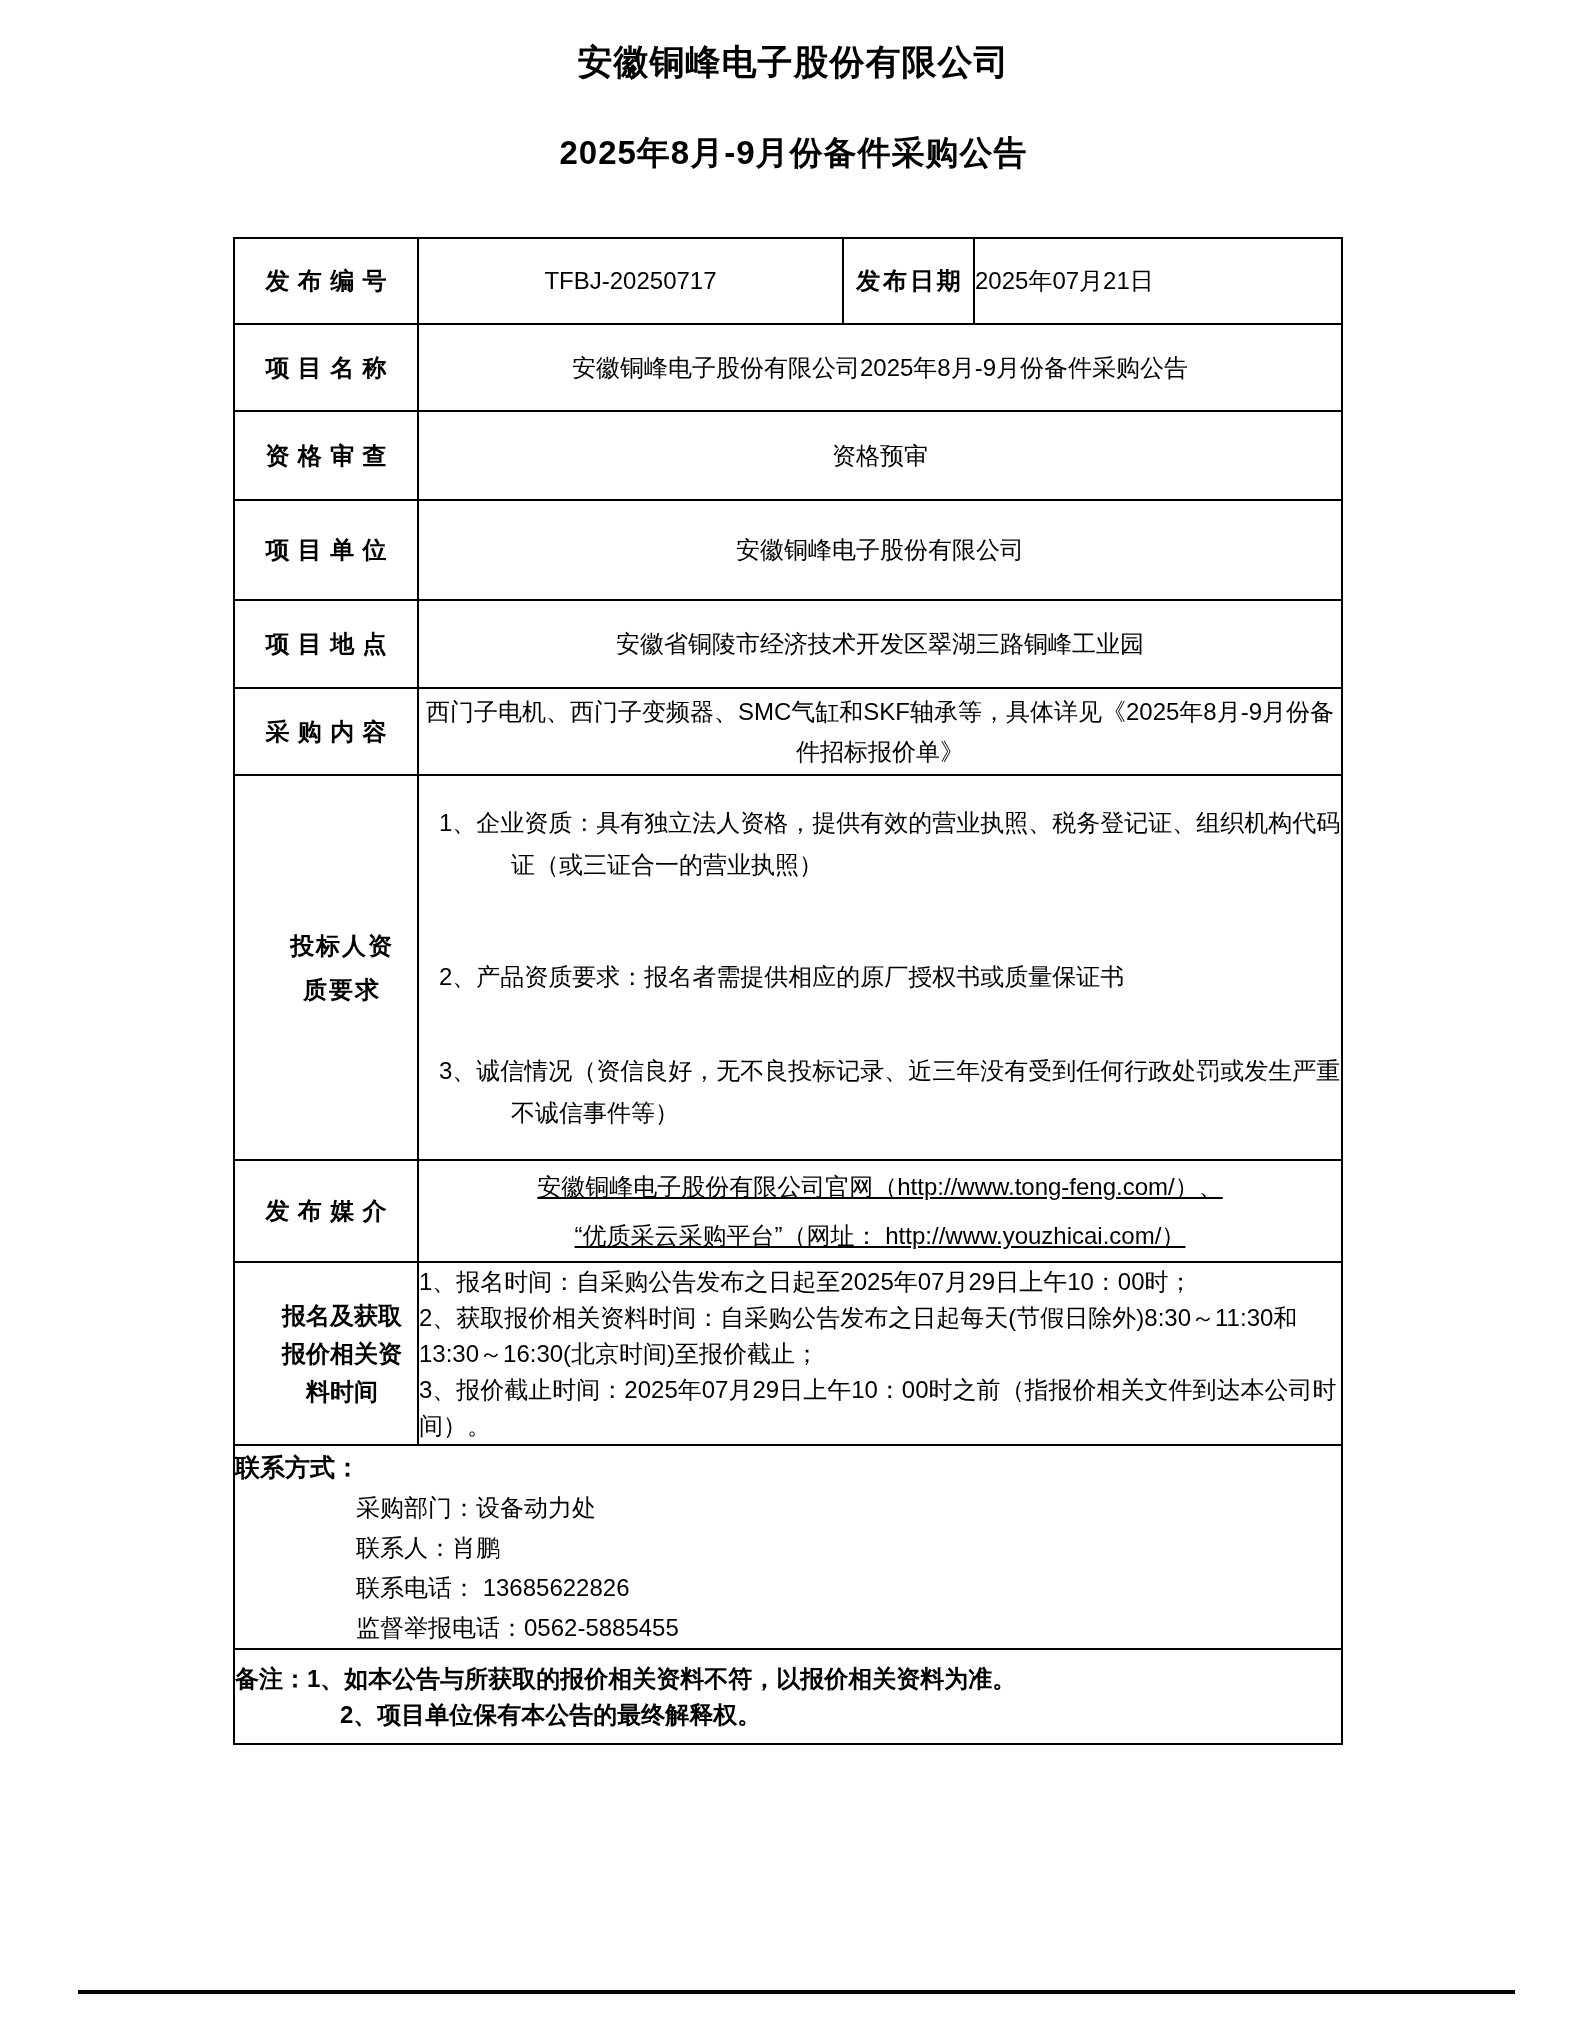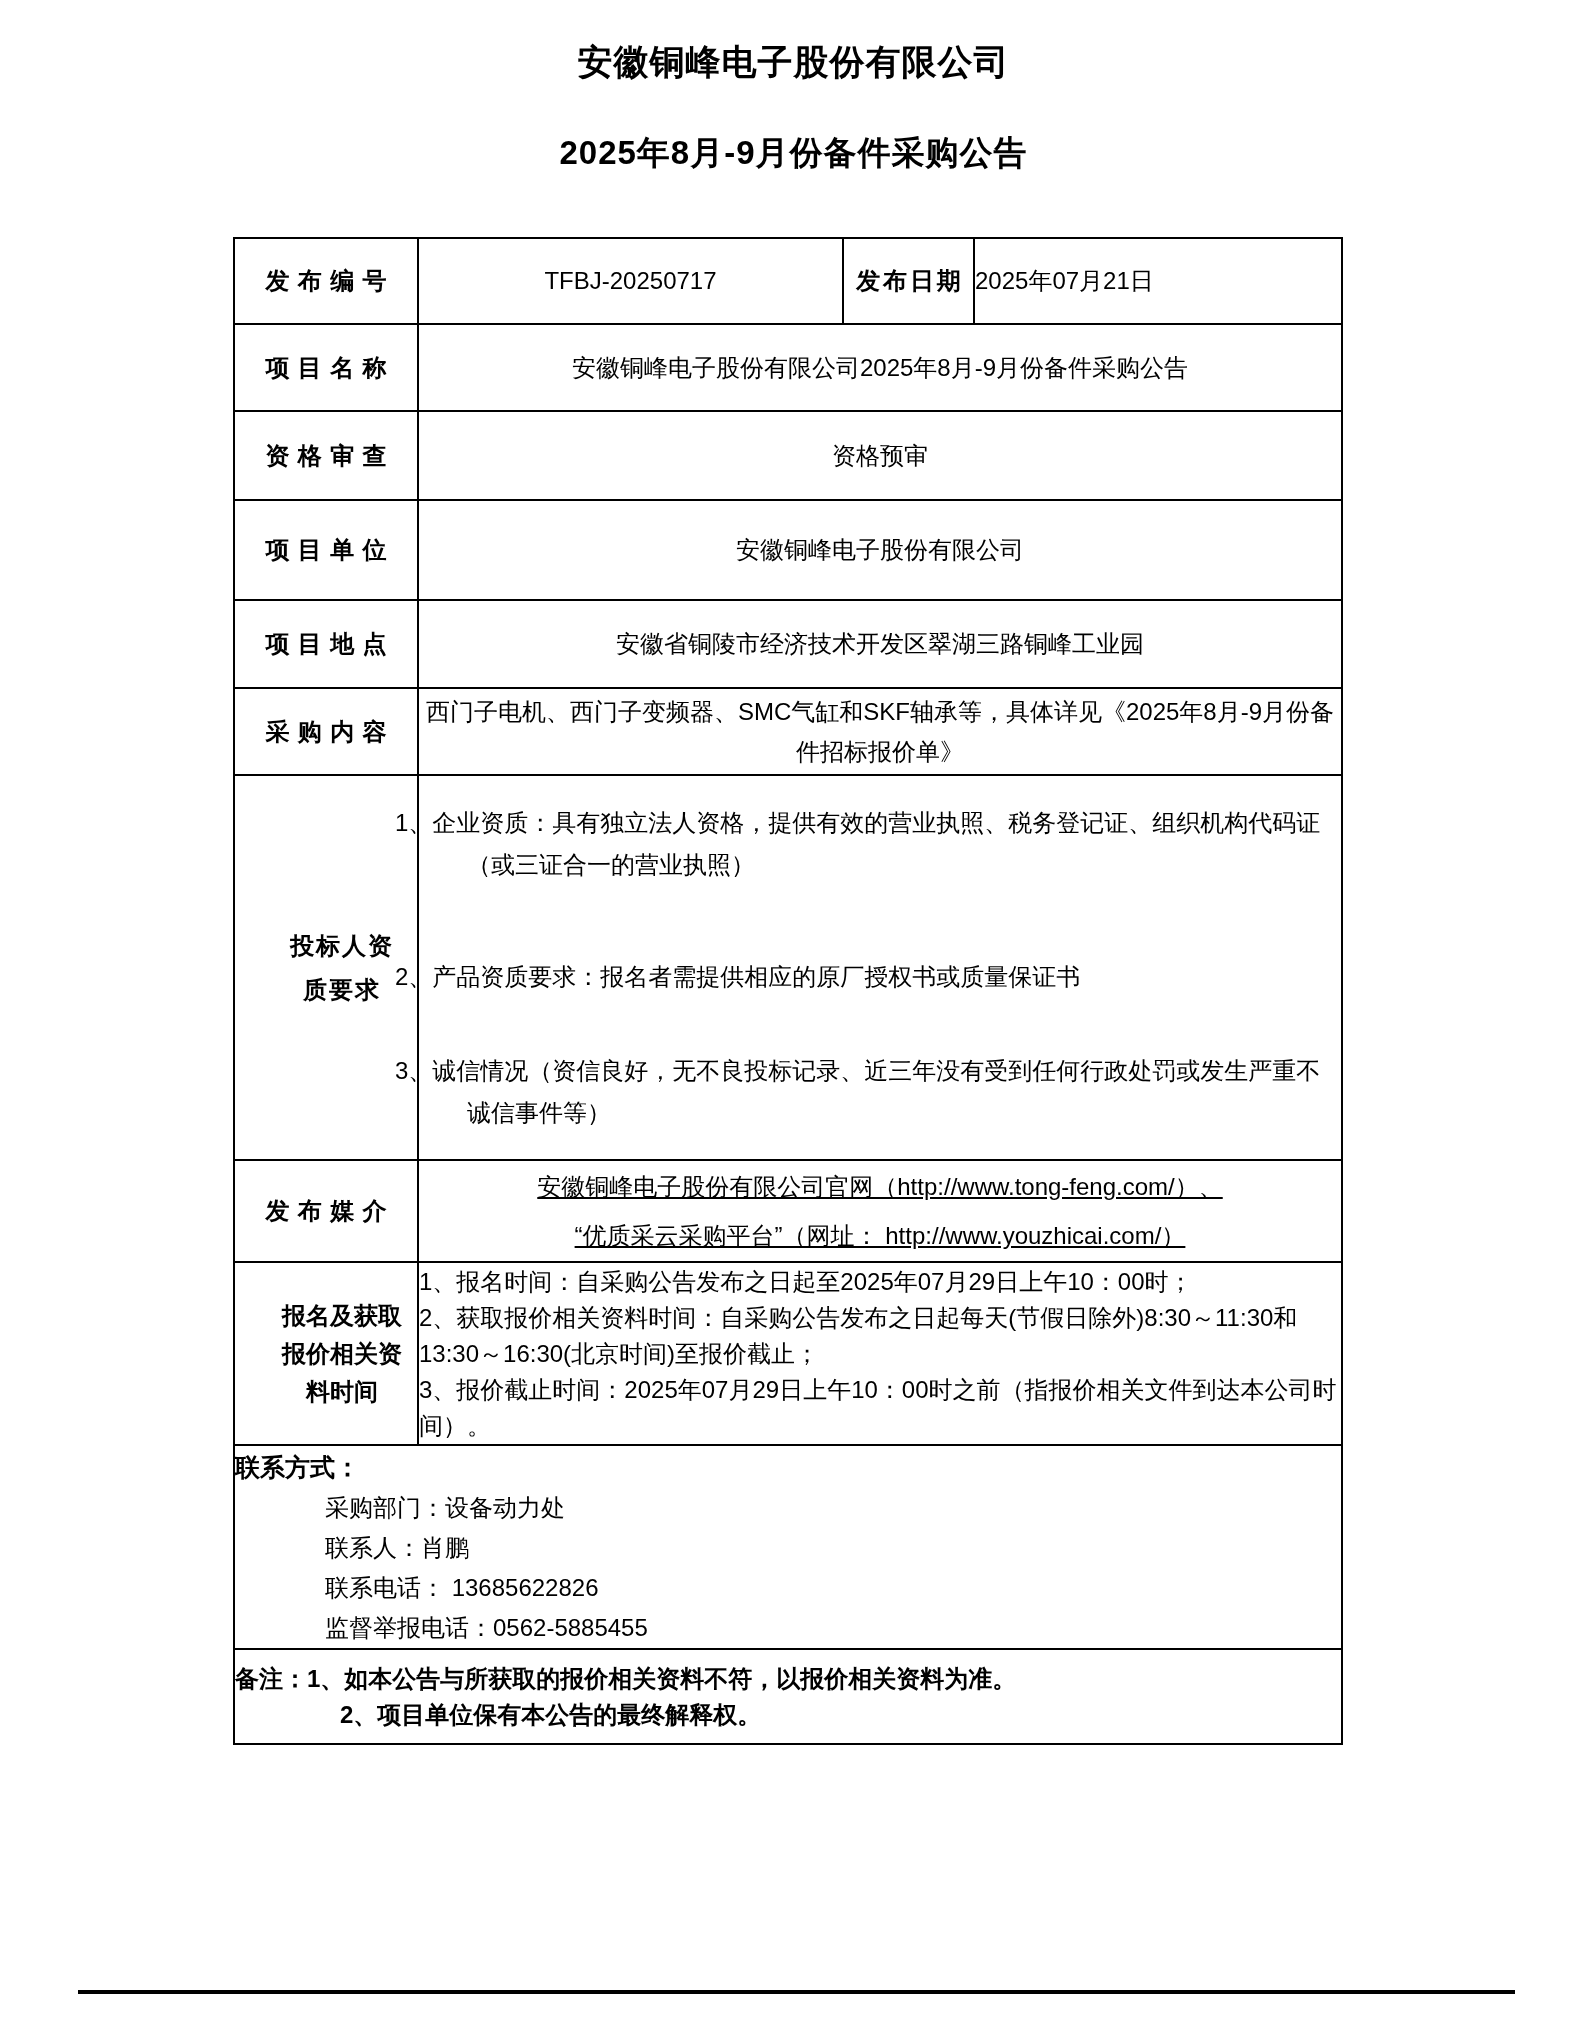--- a/index.html
+++ b/index.html
@@ -59,32 +59,32 @@
     padding:6px 14px 6px 10px;
     line-height:40px;
   }
   td.center-cell{text-align:left;}
   .r1{height:86px}.r2{height:87px}.r3{height:89px}.r4{height:100px}
   .r5{height:88px}.r6{height:87px}.r7{height:385px}.r8{height:102px}
   .r9{height:183px}.r10{height:198px}.r11{height:95px}
   td.qual-cell{vertical-align:top;padding:12px 18px 6px 8px;}
   .qual-item{
     line-height:42px;
-    padding-left:48px;
+    padding-left:92px;
     text-indent:-72px;
   }
   .qual-item + .qual-item{margin-top:70px;}
   .qual-item:nth-child(3){margin-top:52px;}
   td.media-cell{padding:8px 14px 8px 10px;}
   .media-line{line-height:49px;text-decoration:underline;}
   td.sched-cell{vertical-align:top;padding:2px 6px 2px 8px;font-size:23px;}
   .sched-line{line-height:36px;}
   td.contact-cell{vertical-align:top;padding:6px 10px;}
   .contact-heading{font-weight:700;font-size:25px;line-height:42px;}
-  .contact-line{padding-left:90px;line-height:40px;font-size:24px;}
+  .contact-line{padding-left:90px;line-height:40px;font-size:24px;margin-left:31px;}
   td.notes-cell{vertical-align:top;padding:4px 10px 4px 8px;font-weight:700;}
   .notes-line1{line-height:36px;font-size:24px;}
   .notes-line2{line-height:36px;font-size:24px;padding-left:105px;}
   .footer-rule{
     position:absolute;
     left:78px;top:1990px;
     width:1437px;height:4px;
     background:#000;
   }
 </style>

